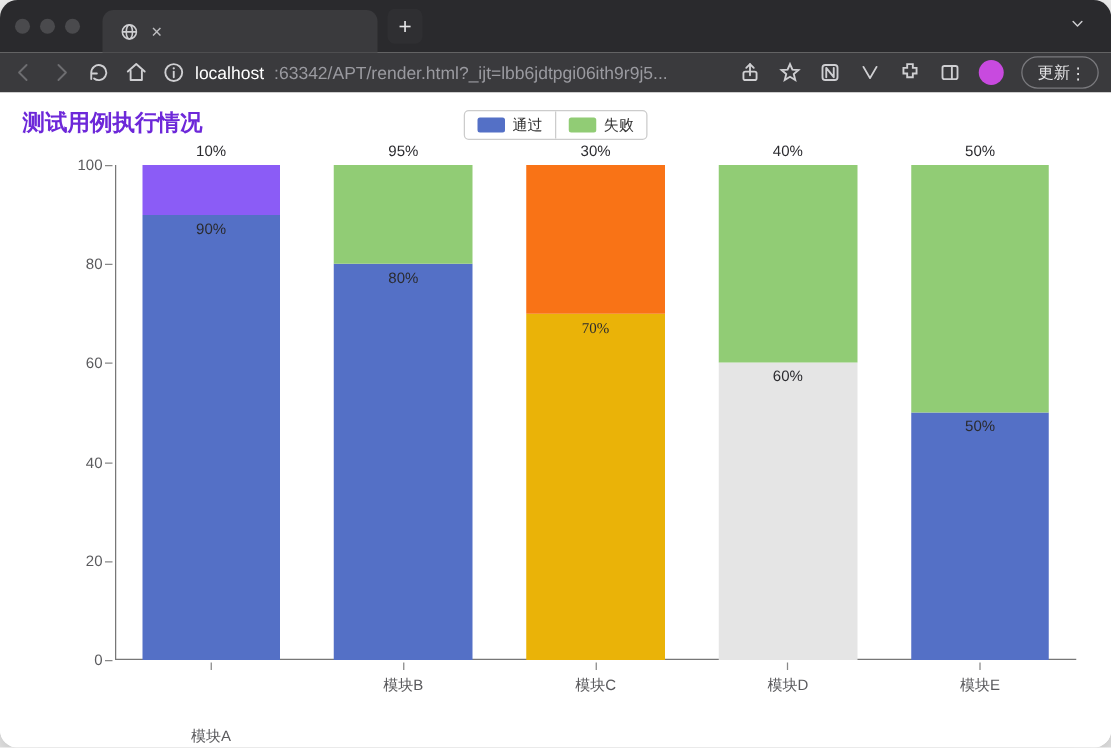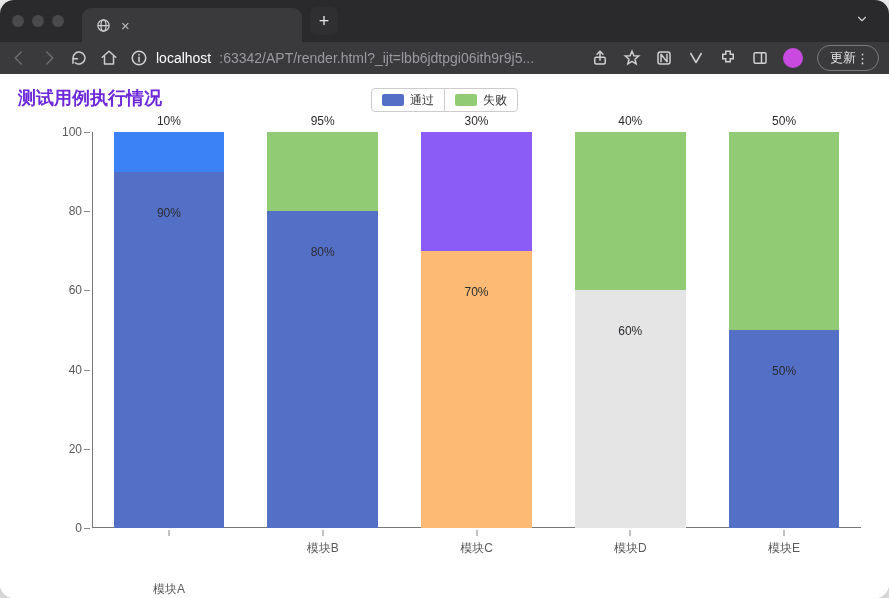--- a/index.html
+++ b/index.html
@@ -97,21 +97,21 @@
   .bars { position: absolute; inset: 0; }
   .bargroup { position: absolute; bottom: 0; }
   .seg { position: absolute; left: 0; right: 0; }
   .seg.pass { background: #5470c6; }
   .seg.fail { background: #91cc75; }
   .seglabel {
     position: absolute; left: 50%; transform: translateX(-50%);
     font-size: 12px; color: #2b2b2f;
   }
   .seglabel.top { top: -18px; }
-  .seglabel.inner { top: 4px; margin-top: 30px; }
+  .seglabel.inner { top: 4px; }
 
 </style>
 </head>
 <body>
 
 <div class="window">
 
   <div class="titlebar">
     <div class="traffic">
       <span></span>
@@ -238,37 +238,37 @@
           <div class="ytick" style="bottom: 100%;">100<span class="mark"></span></div>
         </div>
       <div class="plot" id="plot">
         <div class="y-axis"></div>
         <div class="x-axis"></div>
         <div class="bars" id="bars">
             <div class="bargroup" style="left: 2.8%; width: 14.4%; height: 100%;">
               <div class="seg pass" style="background: rgb(84, 112, 198); bottom: 0px; height: 90%;">
                 <div class="seglabel inner">90%</div>
               </div>
-              <div class="seg fail" style="background: #3b82f6; bottom: 90%; height: 10%;">
+              <div class="seg fail" style="background: #8b5cf6; bottom: 90%; height: 10%;">
                 <div class="seglabel top">10%</div>
               </div>
             </div>
             <div class="bargroup" style="left: 22.8%; width: 14.4%; height: 100%;">
               <div class="seg pass" style="background: rgb(84, 112, 198); bottom: 0px; height: 80%;">
                 <div class="seglabel inner">80%</div>
               </div>
               <div class="seg fail" style="background: rgb(145, 204, 117); bottom: 80%; height: 20%;">
                 <div class="seglabel top">95%</div>
               </div>
             </div>
             <div class="bargroup" style="left: 42.8%; width: 14.4%; height: 100%;">
-              <div class="seg pass" style="background: #fdba74; bottom: 0px; height: 70%;">
+              <div class="seg pass" style="background: #eab308; bottom: 0px; height: 70%; font-family: Liberation Serif, serif;">
                 <div class="seglabel inner">70%</div>
               </div>
-              <div class="seg fail" style="background: #8b5cf6; bottom: 70%; height: 30%; padding-left: 46px;">
+              <div class="seg fail" style="background: #f97316; bottom: 70%; height: 30%; padding-left: 46px;">
                 <div class="seglabel top">30%</div>
               </div>
             </div>
             <div class="bargroup" style="left: 62.8%; width: 14.4%; height: 100%;">
               <div class="seg pass" style="background: #e5e5e5; bottom: 0px; height: 60%;">
                 <div class="seglabel inner">60%</div>
               </div>
               <div class="seg fail" style="background: rgb(145, 204, 117); bottom: 60%; height: 40%;">
                 <div class="seglabel top">40%</div>
               </div>

